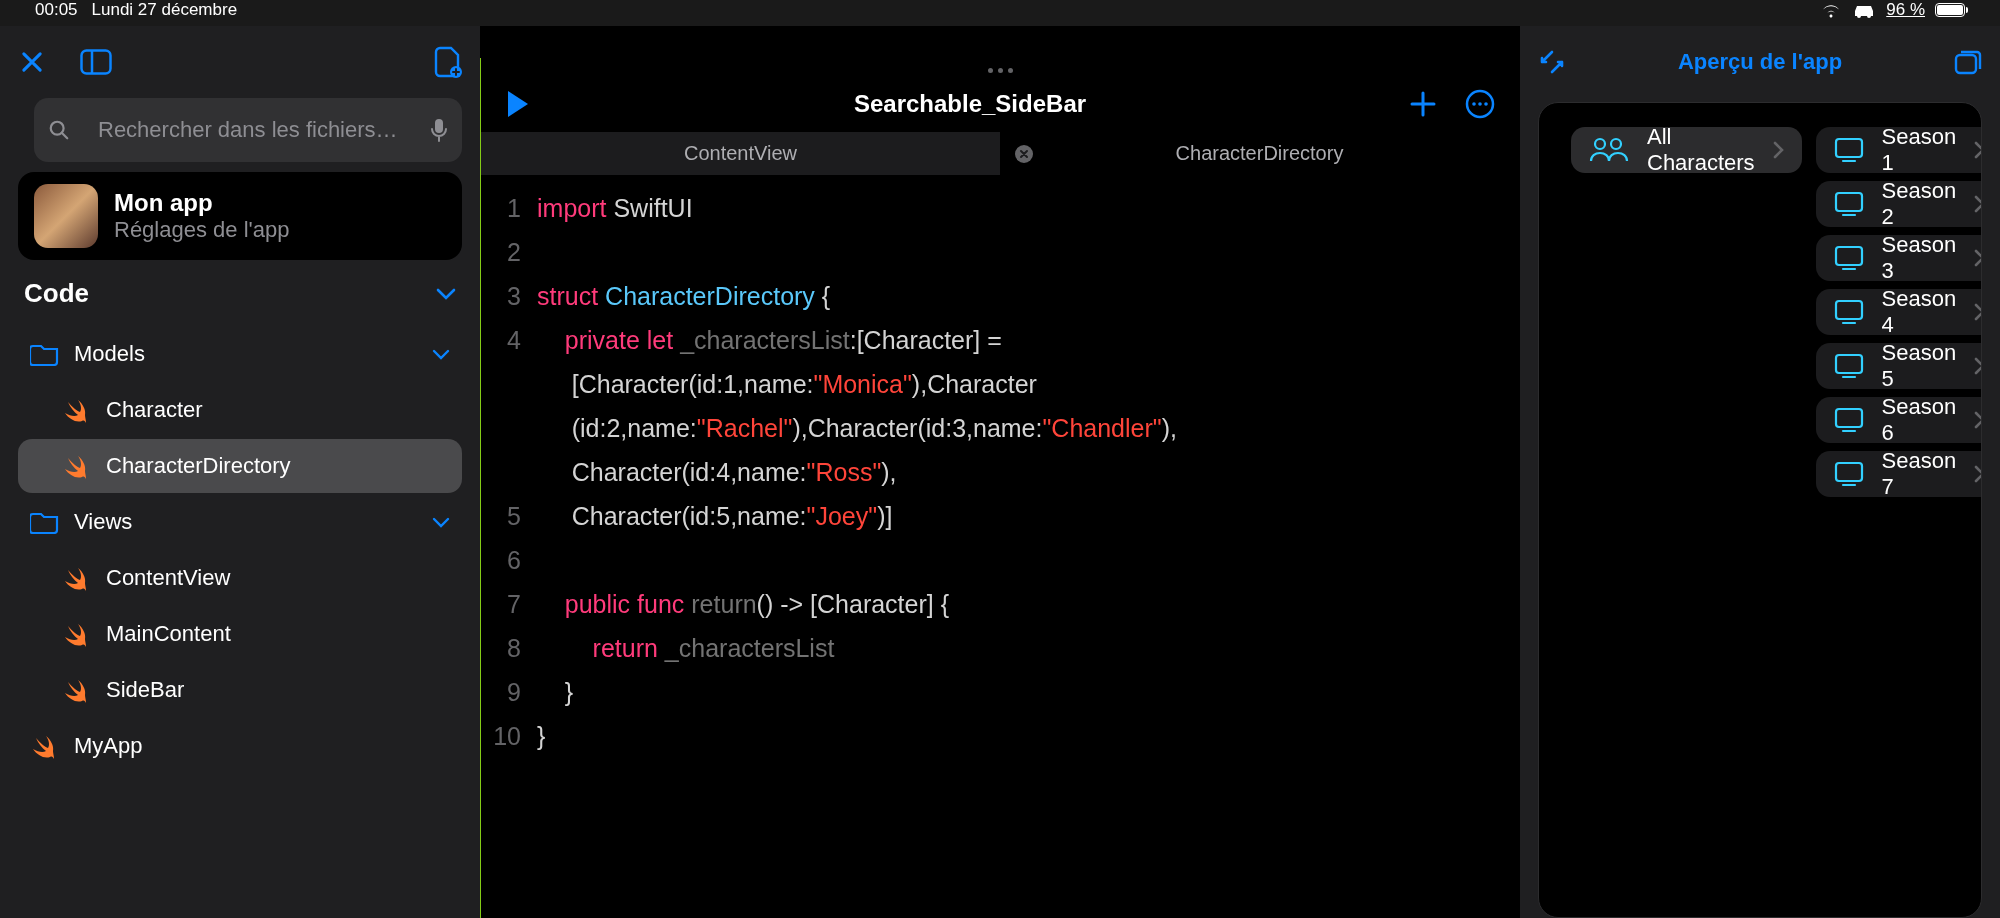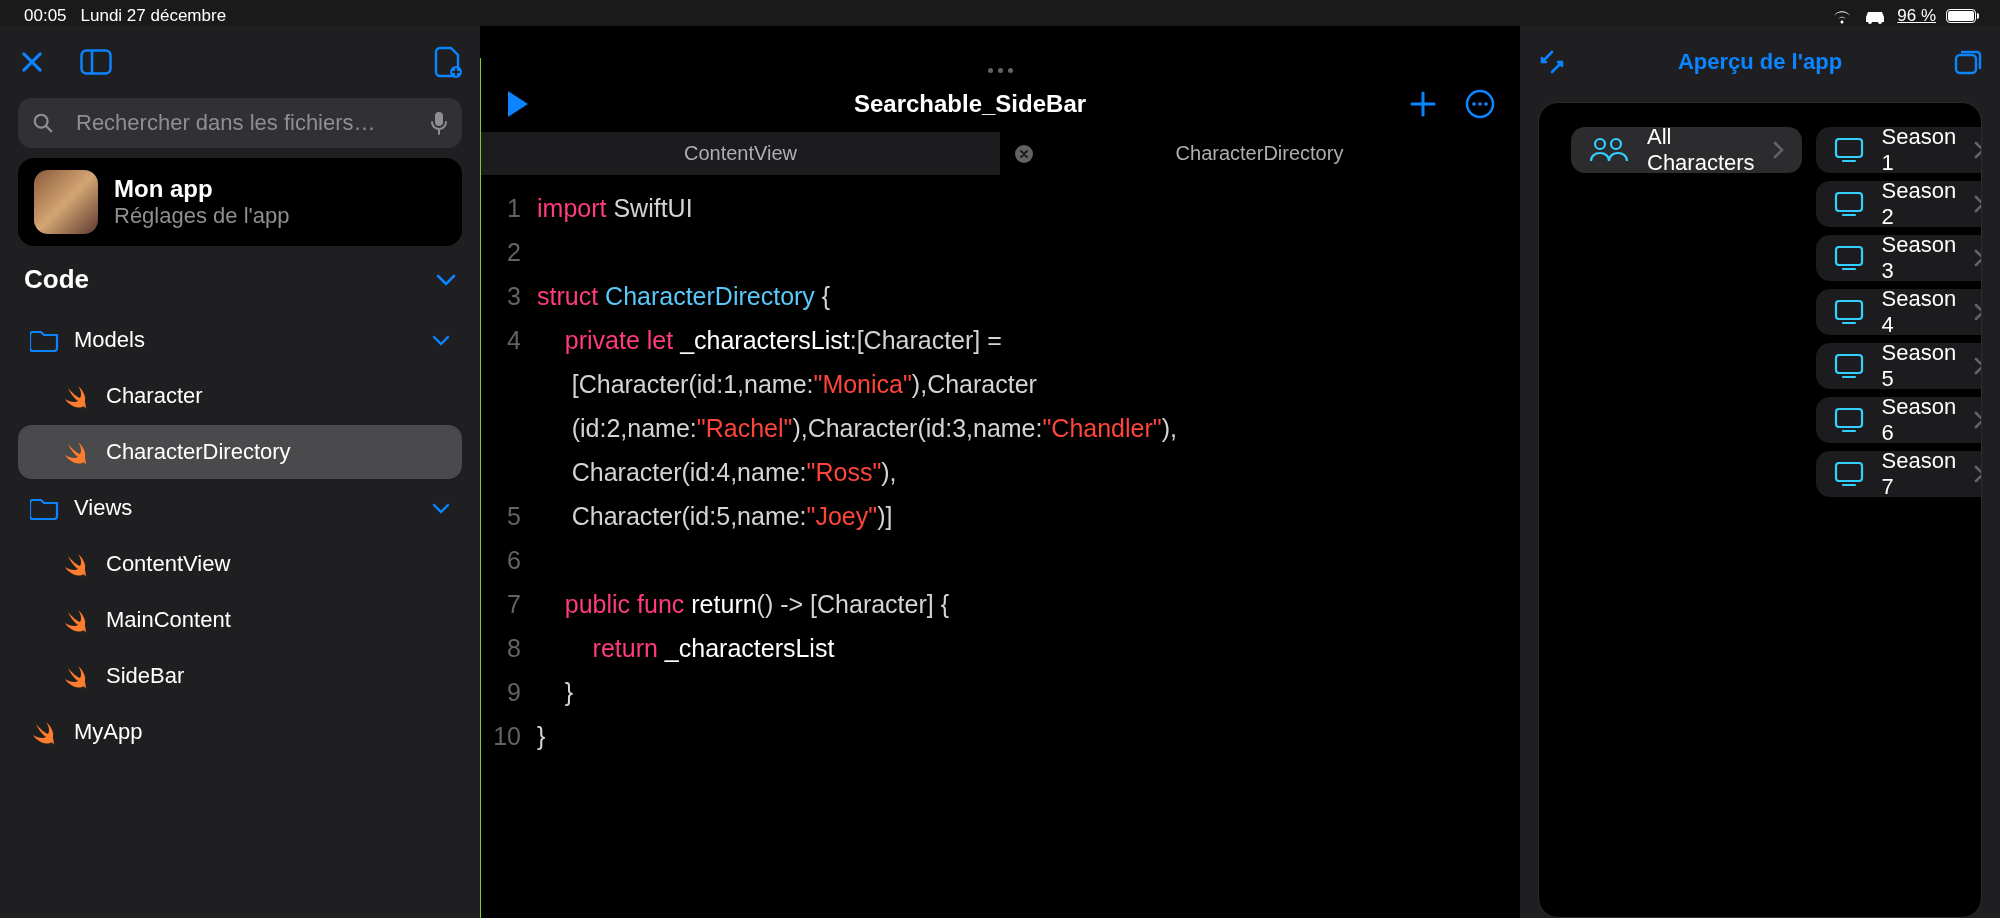--- a/index.html
+++ b/index.html
@@ -25,22 +25,22 @@
     width:2000px;height:918px;
     background:var(--bg-black);
     color:var(--text);
     display:flex;flex-direction:column;
     overflow:hidden;
   }
 
   
   .status-bar{
     height:26px;
-    display:flex;align-items:flex-end;justify-content:space-between;
-    padding:0 24px;
+    display:flex;align-items:flex-start;justify-content:space-between;
+    padding:0 35px;
     font-size:17px;font-weight:500;
     background:#1a1a1a;
   }
   .status-left{display:flex;gap:14px;align-items:center;}
   .status-right{display:flex;gap:10px;align-items:center;text-decoration:underline;}
   .battery-shell{
     width:30px;height:14px;border:1.5px solid #fff;border-radius:4px;
     position:relative;display:inline-block;
   }
   .battery-shell::after{content:"";position:absolute;right:-4px;top:3px;width:2.5px;height:6px;background:#fff;border-radius:0 2px 2px 0;}
@@ -48,22 +48,22 @@
 
   
   .app{flex:1;display:grid;grid-template-columns:480px 1fr 480px;min-height:0;}
 
   
   .left{background:#1f1f21;display:flex;flex-direction:column;padding:10px 18px 0;gap:10px;overflow:hidden;}
   .left-toolbar{display:flex;align-items:center;justify-content:space-between;height:52px;}
   .left-toolbar .group{display:flex;gap:34px;align-items:center;}
   .icon-btn{color:var(--accent);display:inline-flex;align-items:center;justify-content:center;cursor:pointer;}
   .search-box{
-    height:50px;background:#313133;border-radius:14px;
-    display:flex;align-items:center;gap:22px;padding:0 14px;color:var(--text-dim);
+    height:64px;background:#313133;border-radius:14px;
+    display:flex;align-items:center;gap:28px;padding:0 14px;color:var(--text-dim);margin-left:16px;
   }
   .search-box input{flex:1;background:none;border:none;outline:none;color:#fff;font-size:22px;}
   .search-box input::placeholder{color:var(--text-dim);}
   .app-card{
     background:#000000;border-radius:16px;padding:12px 16px;display:flex;gap:16px;align-items:center;
   }
   .app-icon{width:64px;height:64px;border-radius:14px;background:linear-gradient(135deg,#8b5a3c 0%,#d4a574 50%,#5c3a2e 100%);flex-shrink:0;}
   .app-card-text .title{font-size:24px;font-weight:600;}
   .app-card-text .subtitle{font-size:22px;color:var(--text-dim);}
 
@@ -89,21 +89,21 @@
   .tabs{display:flex;height:44px;border-bottom:1px solid #000;}
   .tab{flex:1;display:flex;align-items:center;justify-content:center;gap:12px;color:#aeaeb2;font-size:20px;cursor:pointer;position:relative;background:#000;}
   .tab.active{background:#1c1c1e;}
   .tab .close{position:absolute;left:14px;color:#8e8e93;}
 
   .code{flex:1;display:flex;font-family:"SF Mono",ui-monospace,Menlo,monospace;font-size:25px;line-height:44px;padding-top:10px;overflow:hidden;}
   .gutter{width:56px;text-align:right;color:#636366;padding-right:16px;user-select:none;}
   .code-body{flex:1;white-space:pre;color:#d4d4d4;overflow:hidden;}
   .k-pink{color:#ff3b7b;}
   .k-cyan{color:#5ac8fa;}
-  .k-func{color:#ffffff;}
+  .k-func{color:#737373;}
   .k-str{color:#ff453a;}
 
   
   .right{background:#1f1f21;display:flex;flex-direction:column;padding:10px 18px 0;min-width:0;}
   .right-toolbar{height:52px;display:flex;align-items:center;justify-content:space-between;}
   .right-toolbar .title{color:var(--accent);font-size:22px;font-weight:600;}
 
   .preview{
     flex:1;margin-top:14px;background:#000;border:1px solid #2c2c2e;border-radius:20px;
     padding:24px 18px 0;display:flex;flex-direction:row;gap:14px;overflow:hidden;

